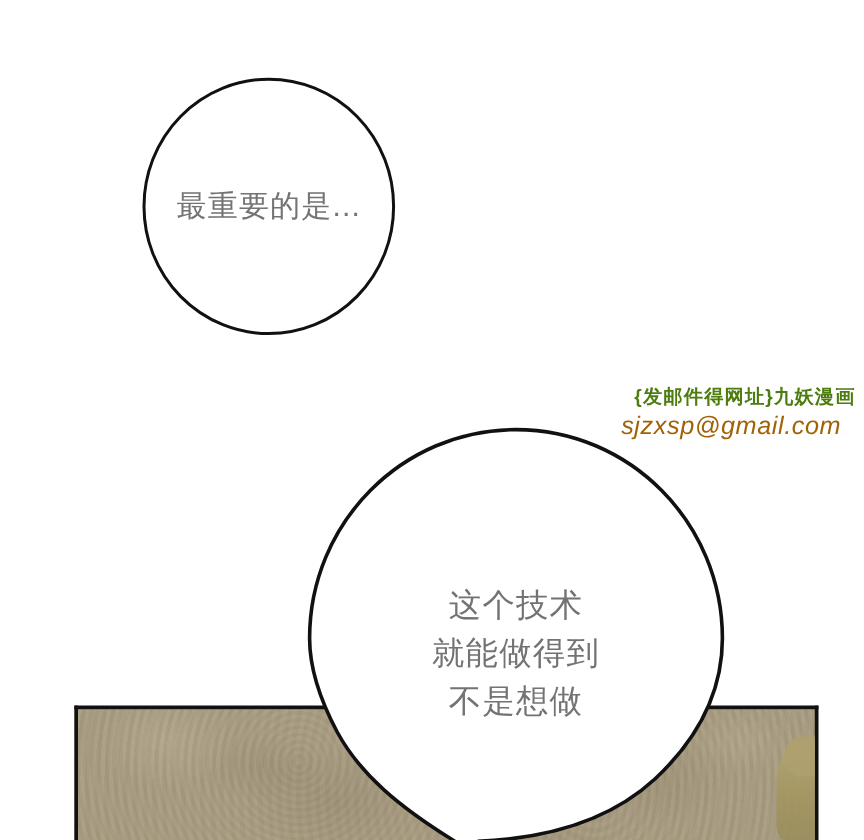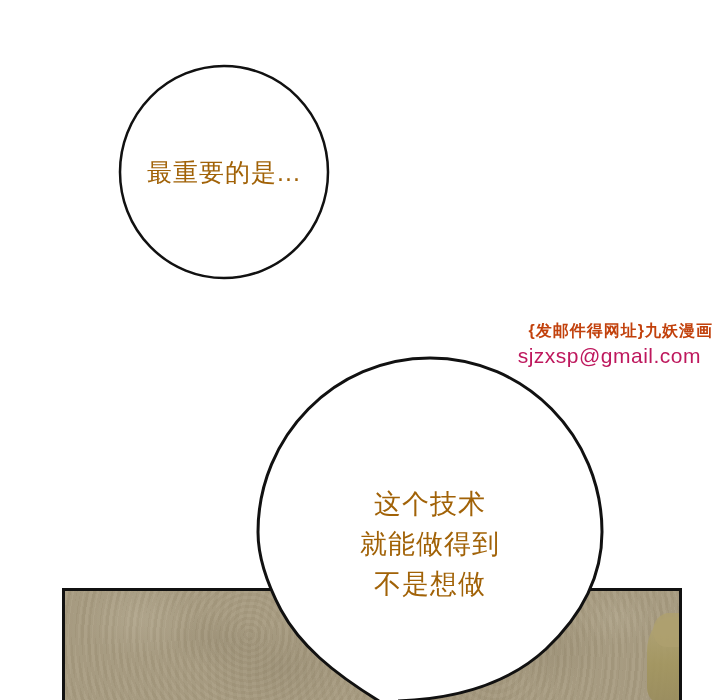--- a/index.html
+++ b/index.html
@@ -4,26 +4,26 @@
 <style>
   html,body{margin:0;padding:0;background:#ffffff;}
   .stage{
     position:relative;width:720px;height:700px;background:#ffffff;overflow:hidden;
     font-family:"Liberation Sans","DejaVu Sans",sans-serif;
   }
   
   .wm-site{
     position:absolute;top:321px;right:7px;
     font-size:16px;font-weight:bold;letter-spacing:1px;
-    color:#c2410c;white-space:nowrap;
+    color:#4d7c0f;white-space:nowrap;
   }
   .wm-email{
     position:absolute;top:344px;right:19px;
     font-size:21px;font-weight:400;letter-spacing:0.5px;
-    color:#be185d;white-space:nowrap;
+    color:#a16207;white-space:nowrap;font-style:italic;
   }
   
   .panel{
     position:absolute;left:62px;top:588px;width:620px;height:112px;
     border:3px solid #111111;border-bottom:none;
     box-sizing:border-box;
     background-color:#a89c81;
     background-image:
       radial-gradient(ellipse 90px 60px at 12% 25%, rgba(255,250,235,.10), transparent 65%),
       radial-gradient(ellipse 120px 70px at 35% 70%, rgba(70,60,40,.09), transparent 65%),
@@ -48,21 +48,21 @@
     border-radius:80% 0 0 70% / 70% 0 0 60%;
     opacity:0.85;
   }
   
   .bubble-layer{
     position:absolute;left:0;top:0;width:720px;height:700px;z-index:3;
     pointer-events:none;
   }
   
   .bubble-text{
-    position:absolute;z-index:4;color:#a16207;text-align:center;
+    position:absolute;z-index:4;color:#737373;text-align:center;
     letter-spacing:1px;
   }
   .bubble-text-small{
     left:96px;top:156px;width:256px;
     font-size:25px;line-height:32px;font-weight:500;
   }
   .bubble-text-large{
     left:300px;top:484px;width:260px;
     font-size:27px;line-height:40px;font-weight:500;
   }

